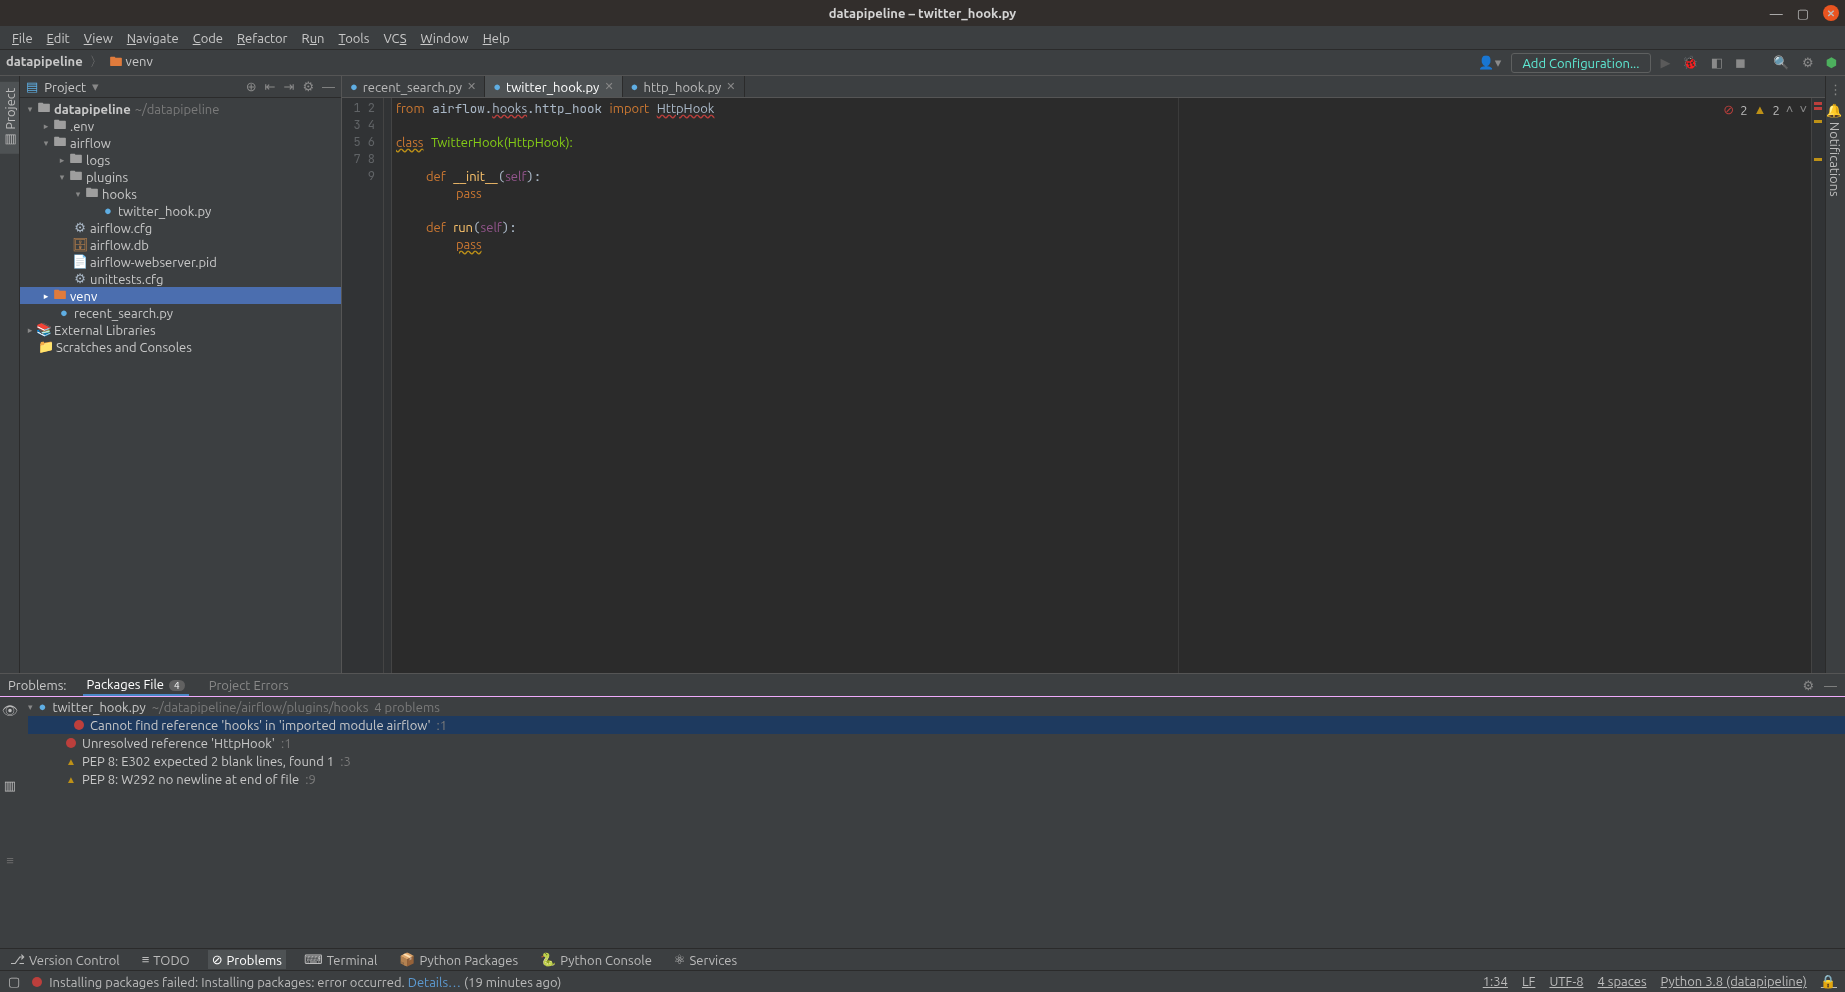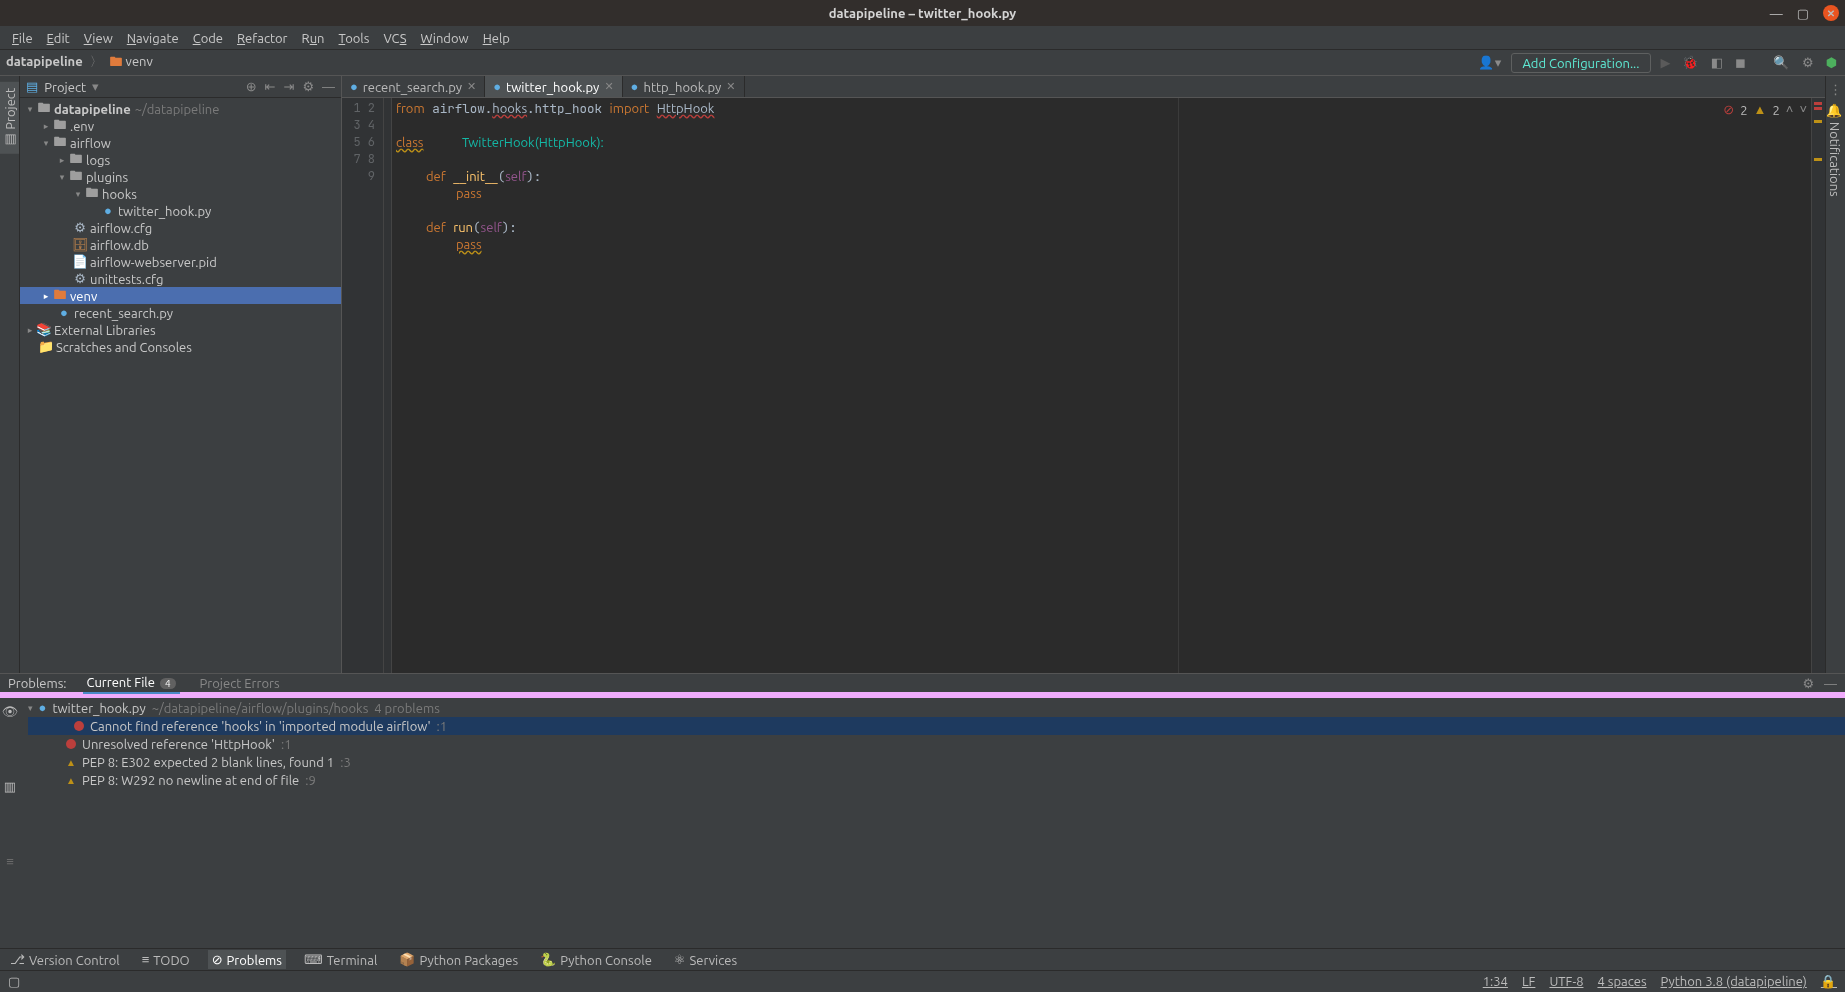--- a/index.html
+++ b/index.html
@@ -47,31 +47,31 @@
 .editor { flex:1; display:flex; min-height:0; position:relative;}
 .gutter { width:42px; background:#313335; color:#606366; text-align:right; padding:2px 8px 0 0; font-family:"JetBrains Mono",Consolas,monospace; font-size:12px; line-height:17px; border-right:1px solid #444;}
 .fold-gutter{width:8px;background:#313335;border-right:1px solid #444;}
 .code { flex:1; font-family:"JetBrains Mono",Consolas,monospace; font-size:12.5px; line-height:17px; padding:2px 0 0 4px; white-space:pre; color:#a9b7c6; position:relative;}
 .rmargin{position:absolute;top:0;bottom:0;width:1px;background:#3b3b3b;left:786px;}
 .code .kw{color:#cc7832;}
 .code .self{color:#94558d;}
 .code .fn{color:#ffc66d;}
 .code .err{color:#a9b7c6;text-decoration:underline wavy #bc3f3c;}
 .code .warn{text-decoration:underline wavy #be9117;text-align:right;}
-.code .cls{color:#14b8a6;margin-left:31px;}
+.code .cls{color:#84cc16;}
 .err-strip{width:14px;background:#313335;border-left:1px solid #444;position:relative;}
 .err-strip .mark{position:absolute;left:2px;width:8px;height:3px;}
 .insp-bar{position:absolute;top:4px;right:18px;display:flex;gap:6px;align-items:center;background:#2b2b2b;font-size:11px;}
 .insp-bar .errc{color:#bc3f3c;}
 .insp-bar .wrnc{color:#be9117;}
 .insp-bar .nav{color:#888;cursor:pointer;}
 .right-gutter { width:20px; background:#3c3f41; border-left:1px solid #2b2b2b;display:flex;flex-direction:column;align-items:center;padding-top:6px;}
 .right-gutter .vtab { writing-mode: vertical-rl; color:#bbb; padding:6px 2px;cursor:pointer;}
 .bottom-panel { height:275px; background:#3c3f41; border-top:1px solid #555; display:flex; flex-direction:column;}
-.bp-header{height:24px;display:flex;align-items:center;padding:0 8px;gap:16px;border-bottom:6px solid #f0abfc;}
+.bp-header{height:24px;display:flex;align-items:center;padding:0 8px;gap:16px;border-bottom:1px solid #f0abfc;}
 .bp-header .bp-title{color:#c8c8c8;}
 .bp-header .bp-tab{color:#888;cursor:pointer;padding:3px 4px;}
 .bp-header .bp-tab.active{color:#fff;border-bottom:2px solid #4a88c7;}
 .bp-header .bp-count{background:#616161;border-radius:6px;padding:0 5px;font-size:10px;margin-left:2px;}
 .bp-header .right{margin-left:auto;display:flex;gap:10px;color:#888;}
 .bp-body{flex:1;display:flex;}
 .prob-list{flex:1;background:#3c3f41;}
 .prob-file{padding:2px 8px;display:flex;gap:6px;align-items:center;}
 .prob-file .pf-name{color:#c8c8c8;}
 .prob-file .pf-path{color:#7a7a7a;}
@@ -287,21 +287,21 @@
   <div class="right-gutter">
     <span style="color:#888;">⋮</span>
     <div class="vtab">🔔 <span>Notifications</span></div>
   </div>
 </div>
 
 <div class="bottom-panel">
   <div class="bp-header">
     <span class="bp-title">Problems:</span>
     <span class="bp-tab active">
-      <span>Current File</span> <span class="bp-count">4</span>
+      <span>Packages File</span> <span class="bp-count">4</span>
     </span>
     <span class="bp-tab">Project Errors</span>
     <div class="right">
       <span>⚙</span>
       <span>—</span>
     </div>
   </div>
   <div class="bp-body">
     <div class="left-extra-gutter" style="border:none;">
       <span>👁</span>
@@ -347,20 +347,24 @@
   <span class="tw-item">≡ <span>TODO</span></span>
   <span class="tw-item active">⊘ <span>Problems</span></span>
   <span class="tw-item">⌨ <span>Terminal</span></span>
   <span class="tw-item">📦 <span>Python Packages</span></span>
   <span class="tw-item">🐍 <span>Python Console</span></span>
   <span class="tw-item">⚛ <span>Services</span></span>
 </div>
 
 <div class="statusbar">
   <span>▢</span>
+  <span>
+    <span class="err-dot2"></span>
+    <span>Installing packages failed: Installing packages: error occurred. </span><span class="link">Details…</span><span> (19 minutes ago)</span>
+  </span>
   <div class="s-right">
     <span>1:34</span>
     <span>LF</span>
     <span>UTF-8</span>
     <span>4 spaces</span>
     <span>Python 3.8 (datapipeline)</span>
     <span>🔒</span>
   </div>
 </div>
 

